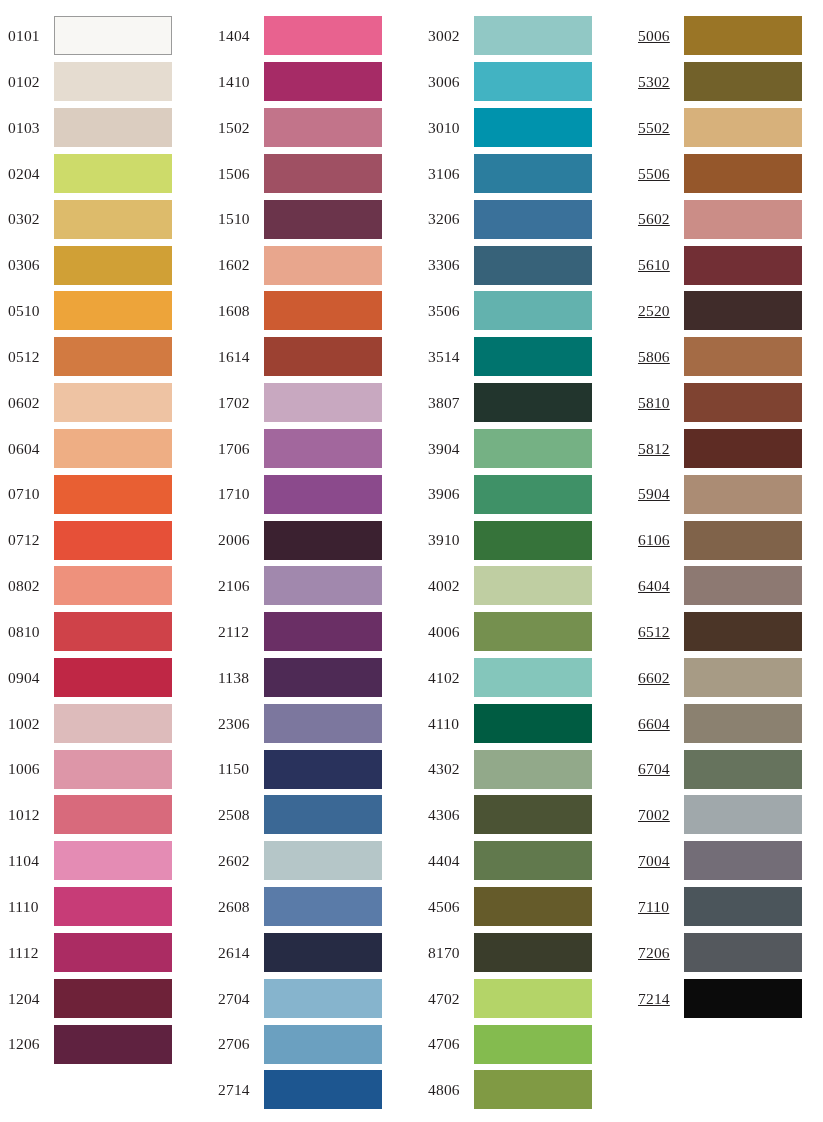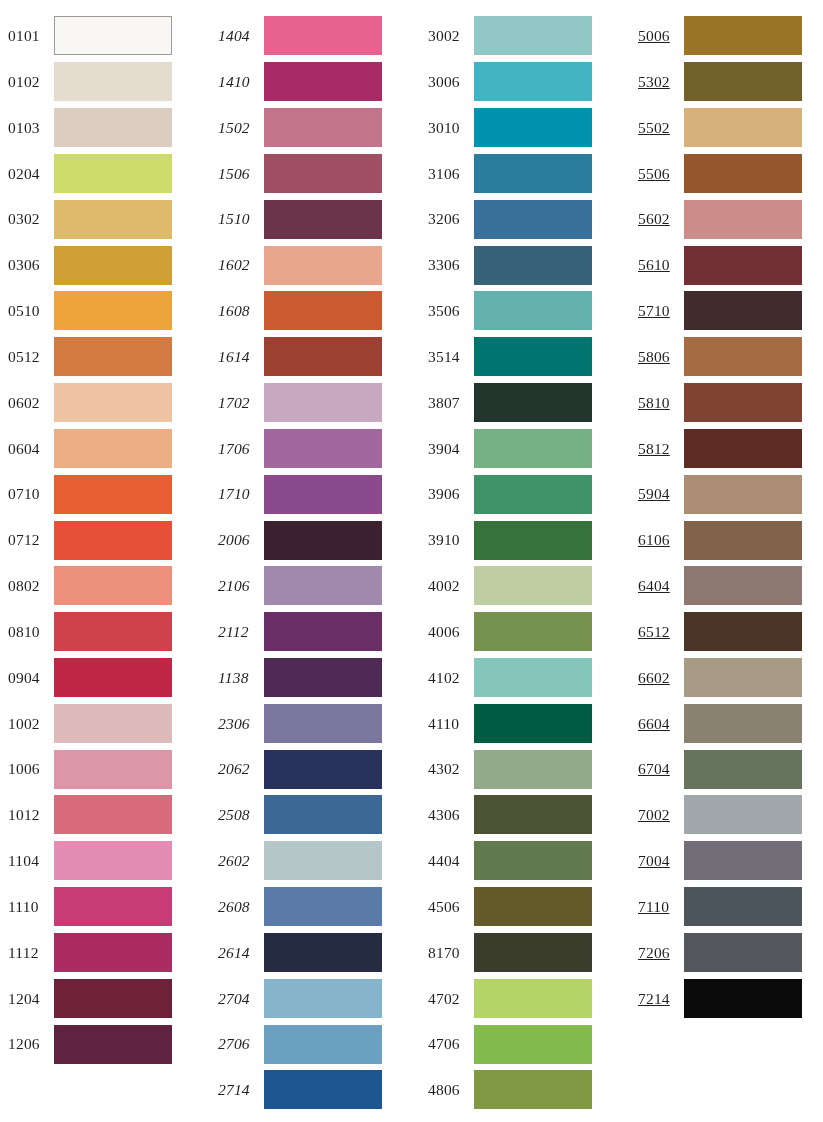--- a/index.html
+++ b/index.html
@@ -23,21 +23,21 @@
     padding-bottom: 9px;
   }
   .palette-column {
     display: flex;
     flex-direction: column;
     justify-content: flex-start;
     height: 1100px;
     box-sizing: border-box;
   }
   .col-0 { width: 210px; }
-  .col-1 { width: 210px; font-style: italic; }
+  .col-1 { width: 210px; }
   .col-2 { width: 210px; }
   .col-3 { width: 193px; }
 
   .swatch-row {
     display: flex;
     flex-direction: row;
     align-items: center;
     height: 45.83px;
     box-sizing: border-box;
   }
@@ -228,21 +228,21 @@
       </div>
       <div class="swatch-row">
         <div class="swatch-code">1138</div>
         <div class="swatch-chip" style="background-color: rgb(78, 42, 85);"></div>
       </div>
       <div class="swatch-row">
         <div class="swatch-code">2306</div>
         <div class="swatch-chip" style="background-color: rgb(124, 119, 158);"></div>
       </div>
       <div class="swatch-row">
-        <div class="swatch-code">2062</div>
+        <div class="swatch-code">1150</div>
         <div class="swatch-chip" style="background-color: rgb(41, 50, 92);"></div>
       </div>
       <div class="swatch-row">
         <div class="swatch-code">2508</div>
         <div class="swatch-chip" style="background-color: rgb(59, 104, 149);"></div>
       </div>
       <div class="swatch-row">
         <div class="swatch-code">2602</div>
         <div class="swatch-chip" style="background-color: rgb(181, 198, 200);"></div>
       </div>
@@ -384,21 +384,21 @@
       </div>
       <div class="swatch-row">
         <div class="swatch-code">5602</div>
         <div class="swatch-chip" style="background-color: rgb(203, 141, 135);"></div>
       </div>
       <div class="swatch-row">
         <div class="swatch-code">5610</div>
         <div class="swatch-chip" style="background-color: rgb(114, 47, 53);"></div>
       </div>
       <div class="swatch-row">
-        <div class="swatch-code">5710</div>
+        <div class="swatch-code">2520</div>
         <div class="swatch-chip" style="background-color: rgb(64, 44, 42);"></div>
       </div>
       <div class="swatch-row">
         <div class="swatch-code">5806</div>
         <div class="swatch-chip" style="background-color: rgb(164, 107, 69);"></div>
       </div>
       <div class="swatch-row">
         <div class="swatch-code">5810</div>
         <div class="swatch-chip" style="background-color: rgb(127, 67, 49);"></div>
       </div>

